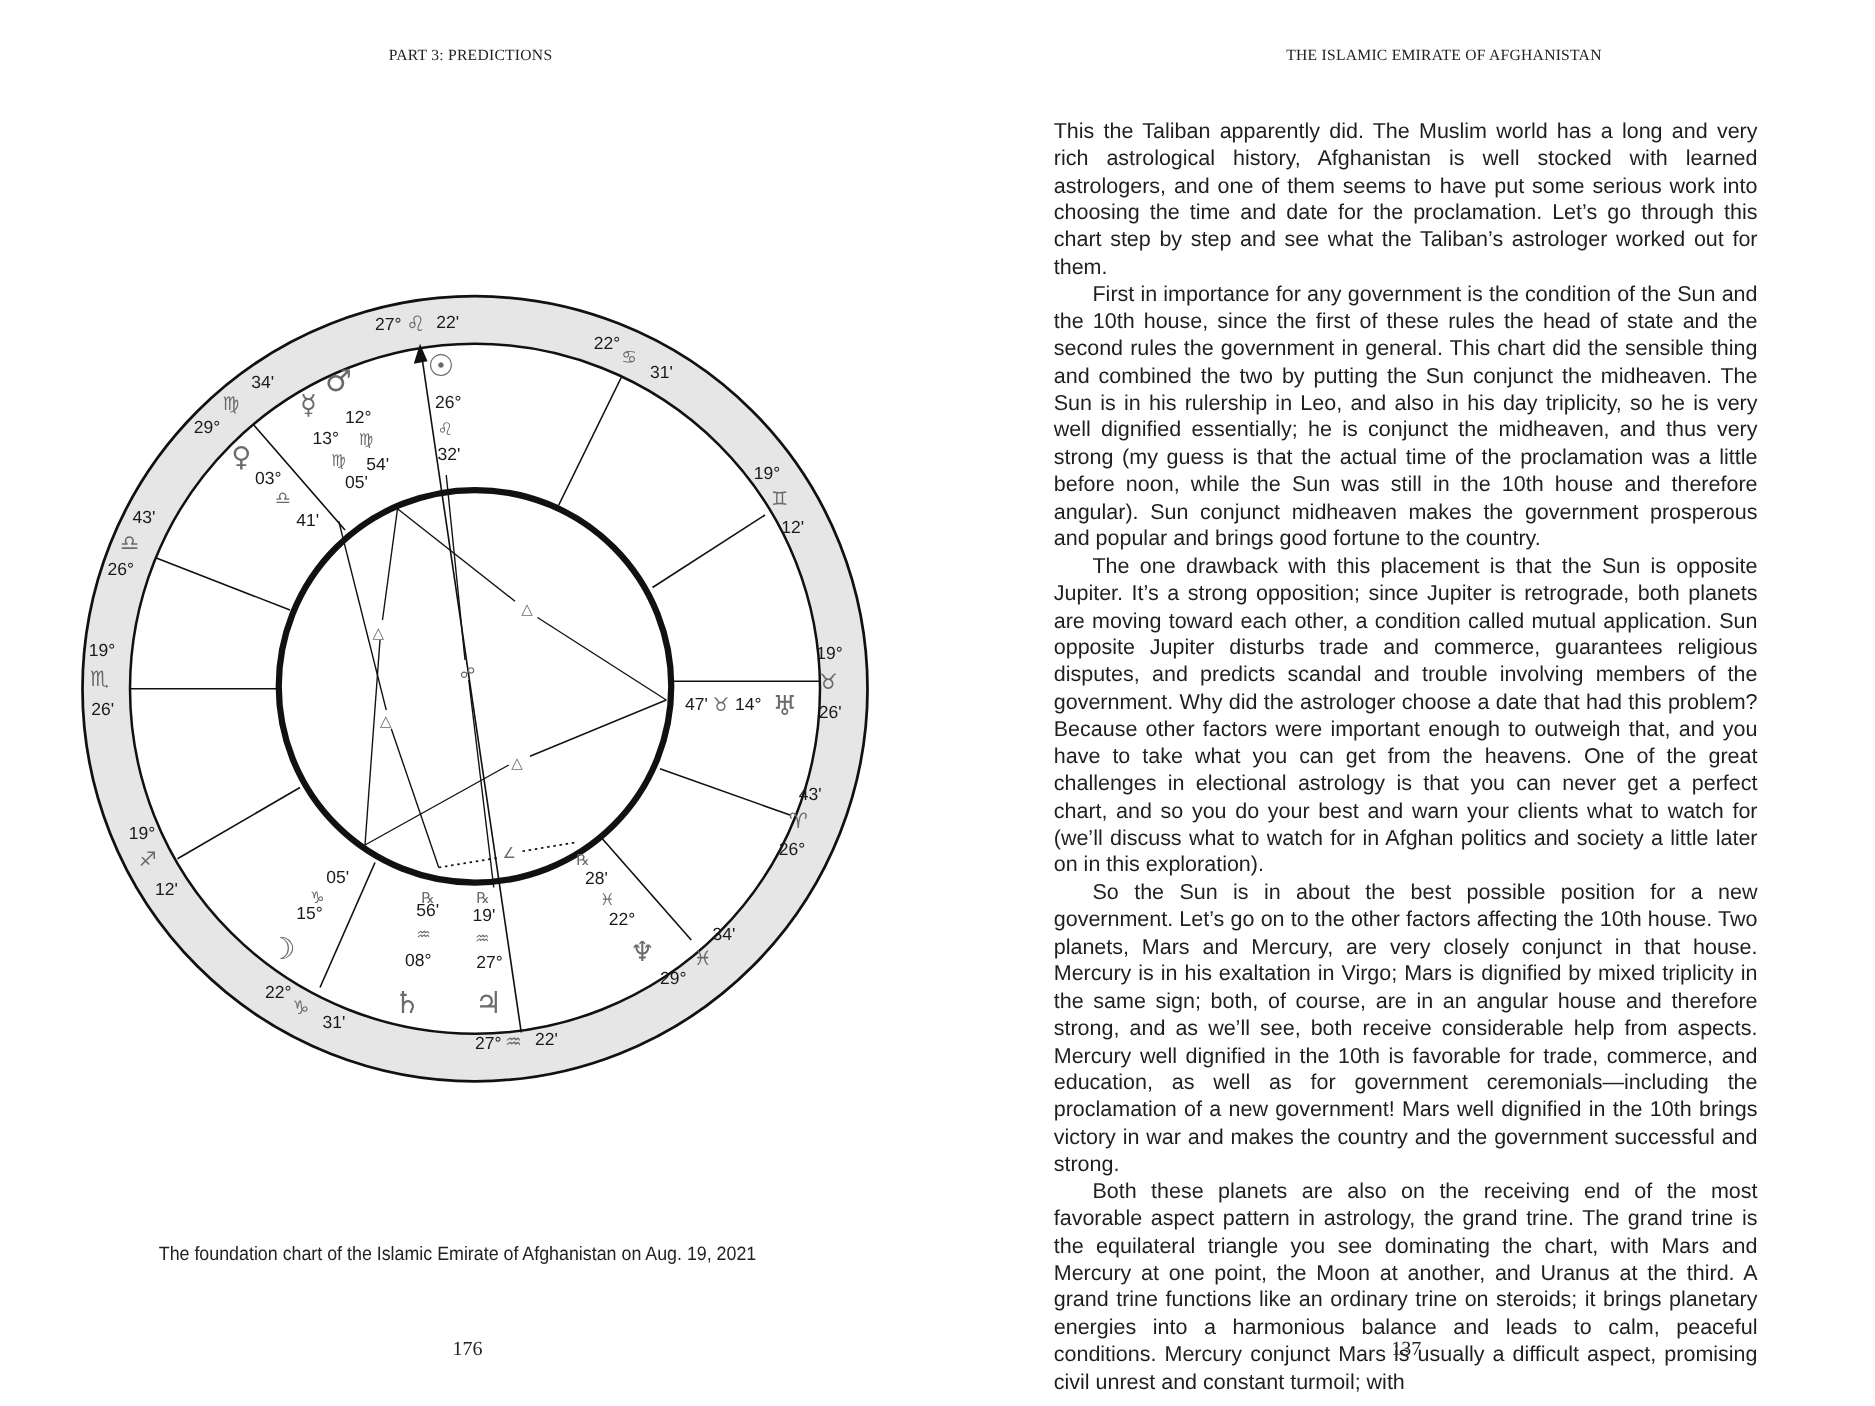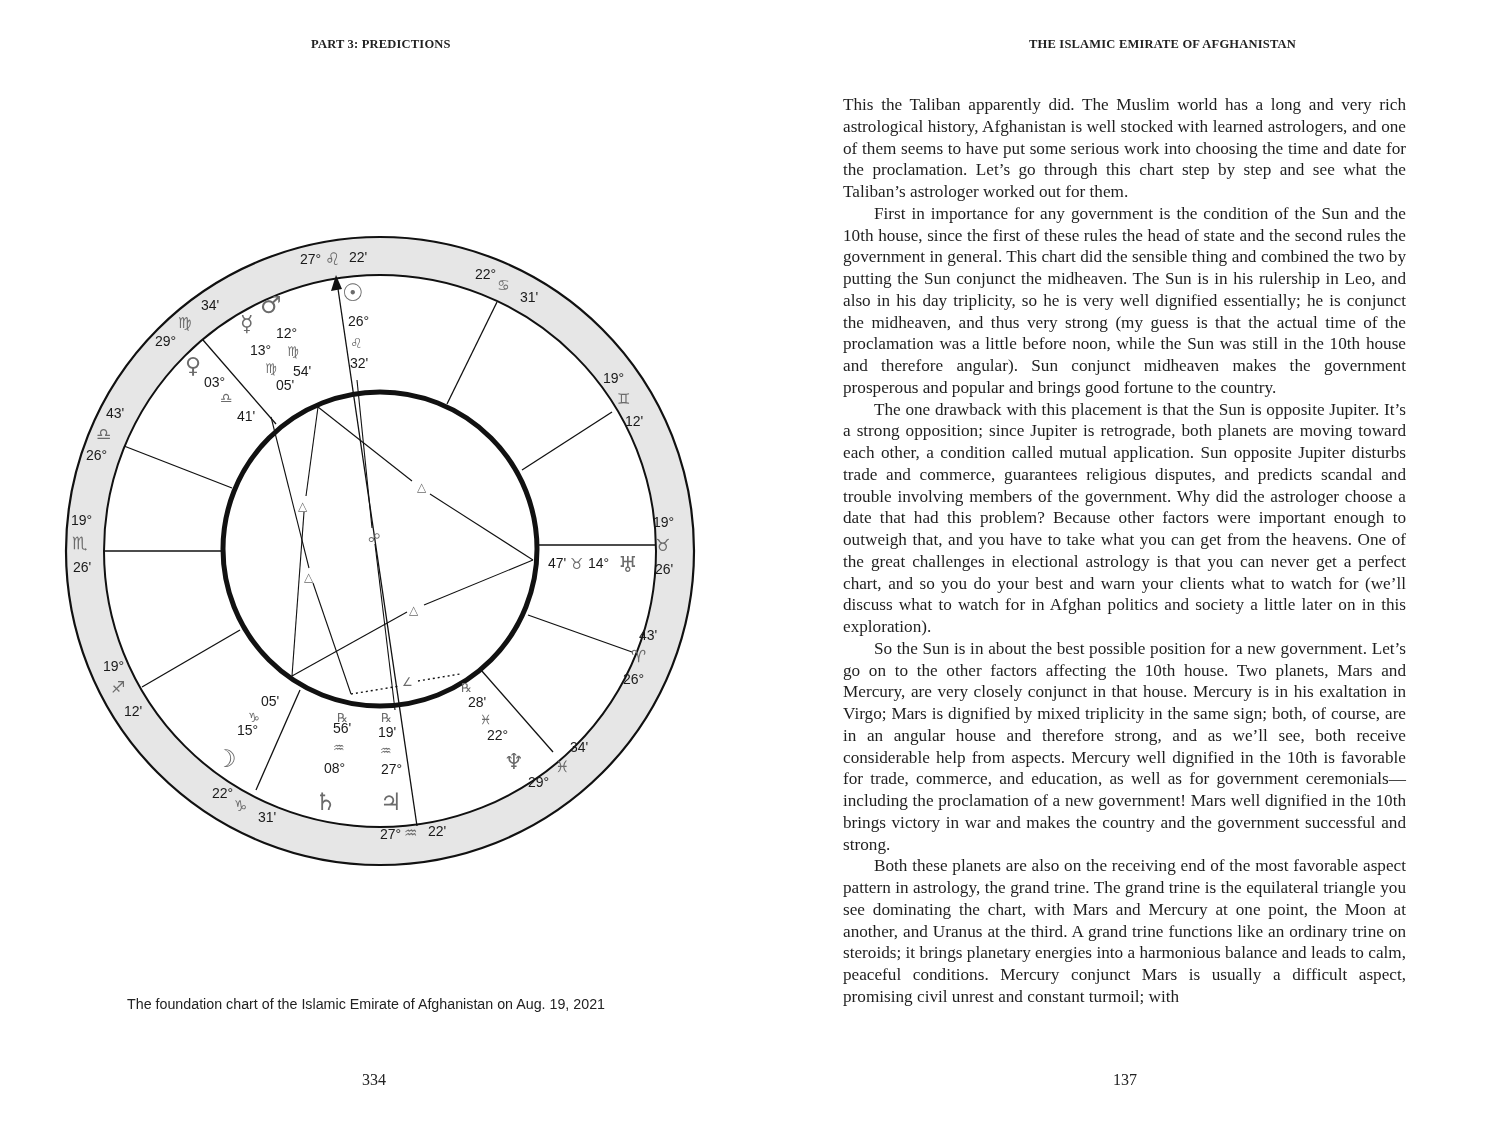--- a/index.html
+++ b/index.html
@@ -2,38 +2,38 @@
 <html><head>
 <meta charset="utf-8">
 <style>
   html, body { margin:0; padding:0; background:#ffffff; }
   body { width:1500px; height:1125px; position:relative; overflow:hidden; color:#1a1a1a; }
   .page { position:absolute; top:0; height:1125px; }
   .page-left { left:0; width:750px; }
   .page-right { left:750px; width:750px; }
   .running-head {
     position:absolute; top:37px; font-family:"Liberation Serif","DejaVu Serif",serif;
-    font-size:12.5px; letter-spacing:0.2px; color:#222; white-space:nowrap;font-weight:bold;
+    font-size:12.5px; letter-spacing:0.2px; color:#222; white-space:nowrap;
   }
   .page-left .running-head { left:311px; }
   .page-right .running-head { left:247px;margin-left:32px; }
   .folio {
     position:absolute; top:1071px; font-family:"Liberation Serif","DejaVu Serif",serif;
     font-size:16px; color:#222;
   }
   .page-left .folio { left:362px; }
   .page-right .folio { left:363px; }
   .caption {
     position:absolute; left:127px; top:995px; font-family:"Liberation Sans","DejaVu Sans",sans-serif;
     font-size:15.5px; color:#222; white-space:nowrap; transform:scaleX(0.92); transform-origin:left top;
   }
   .chart-svg { position:absolute; left:0; top:0; }
   .body-text {
     position:absolute; left:93px; top:94px; width:563px;
-    font-family:Liberation Serif, serif; font-size:17.2px; line-height:21.75px;
+    font-family:Liberation Sans, sans-serif; font-size:17.2px; line-height:21.75px;
     color:#1f1f1f; text-align:justify; hyphens:none;
   }
   .body-text p { margin:0; text-indent:31px; }
   .body-text p.first { text-indent:0; }
   .gl { font-family:"DejaVu Sans",sans-serif; fill:#6b6b6b; }
   .num { font-family:"Liberation Sans","DejaVu Sans",sans-serif; fill:#1a1a1a; font-size:14px; }
   .asp { font-family:"DejaVu Sans",sans-serif; fill:#6b6b6b; font-size:12px; }
 </style>
 </head>
 <body>
@@ -204,21 +204,21 @@
     </g>
     <g>
       <text class="num" x="261" y="706">05'</text>
       <text class="gl" x="248" y="722" font-size="13">♑</text>
       <text class="num" x="237" y="735">15°</text>
       <text class="gl" x="215" y="767" font-size="24">☽</text>
     </g>
   </svg>
 
   <div class="caption">The foundation chart of the Islamic Emirate of Afghanistan on Aug. 19, 2021</div>
-  <div class="folio">334</div>
+  <div class="folio">176</div>
 </div>
 
 <div class="page page-right">
   <div class="running-head">THE ISLAMIC EMIRATE OF AFGHANISTAN</div>
   <div class="body-text">
     <p class="first">This the Taliban apparently did. The Muslim world has a long and very rich astrological history, Afghanistan is well stocked with learned astrologers, and one of them seems to have put some serious work into choosing the time and date for the proclamation. Let’s go through this chart step by step and see what the Taliban’s astrologer worked out for them.</p>
     <p>First in importance for any government is the condition of the Sun and the 10th house, since the first of these rules the head of state and the second rules the government in general. This chart did the sensible thing and combined the two by putting the Sun conjunct the midheaven. The Sun is in his rulership in Leo, and also in his day triplicity, so he is very well dignified essentially; he is conjunct the midheaven, and thus very strong (my guess is that the actual time of the proclamation was a little before noon, while the Sun was still in the 10th house and therefore angular). Sun conjunct midheaven makes the government prosperous and popular and brings good fortune to the country.</p>
     <p>The one drawback with this placement is that the Sun is opposite Jupiter. It’s a strong opposition; since Jupiter is retrograde, both planets are moving toward each other, a condition called mutual application. Sun opposite Jupiter disturbs trade and commerce, guarantees religious disputes, and predicts scandal and trouble involving members of the government. Why did the astrologer choose a date that had this problem? Because other factors were important enough to outweigh that, and you have to take what you can get from the heavens. One of the great challenges in electional astrology is that you can never get a perfect chart, and so you do your best and warn your clients what to watch for (we’ll discuss what to watch for in Afghan politics and society a little later on in this exploration).</p>
     <p>So the Sun is in about the best possible position for a new government. Let’s go on to the other factors affecting the 10th house. Two planets, Mars and Mercury, are very closely conjunct in that house. Mercury is in his exaltation in Virgo; Mars is dignified by mixed triplicity in the same sign; both, of course, are in an angular house and therefore strong, and as we’ll see, both receive considerable help from aspects. Mercury well dignified in the 10th is favorable for trade, commerce, and education, as well as for government ceremonials—including the proclamation of a new government! Mars well dignified in the 10th brings victory in war and makes the country and the government successful and strong.</p>
     <p>Both these planets are also on the receiving end of the most favorable aspect pattern in astrology, the grand trine. The grand trine is the equilateral triangle you see dominating the chart, with Mars and Mercury at one point, the Moon at another, and Uranus at the third. A grand trine functions like an ordinary trine on steroids; it brings planetary energies into a harmonious balance and leads to calm, peaceful conditions. Mercury conjunct Mars is usually a difficult aspect, promising civil unrest and constant turmoil; with</p>

